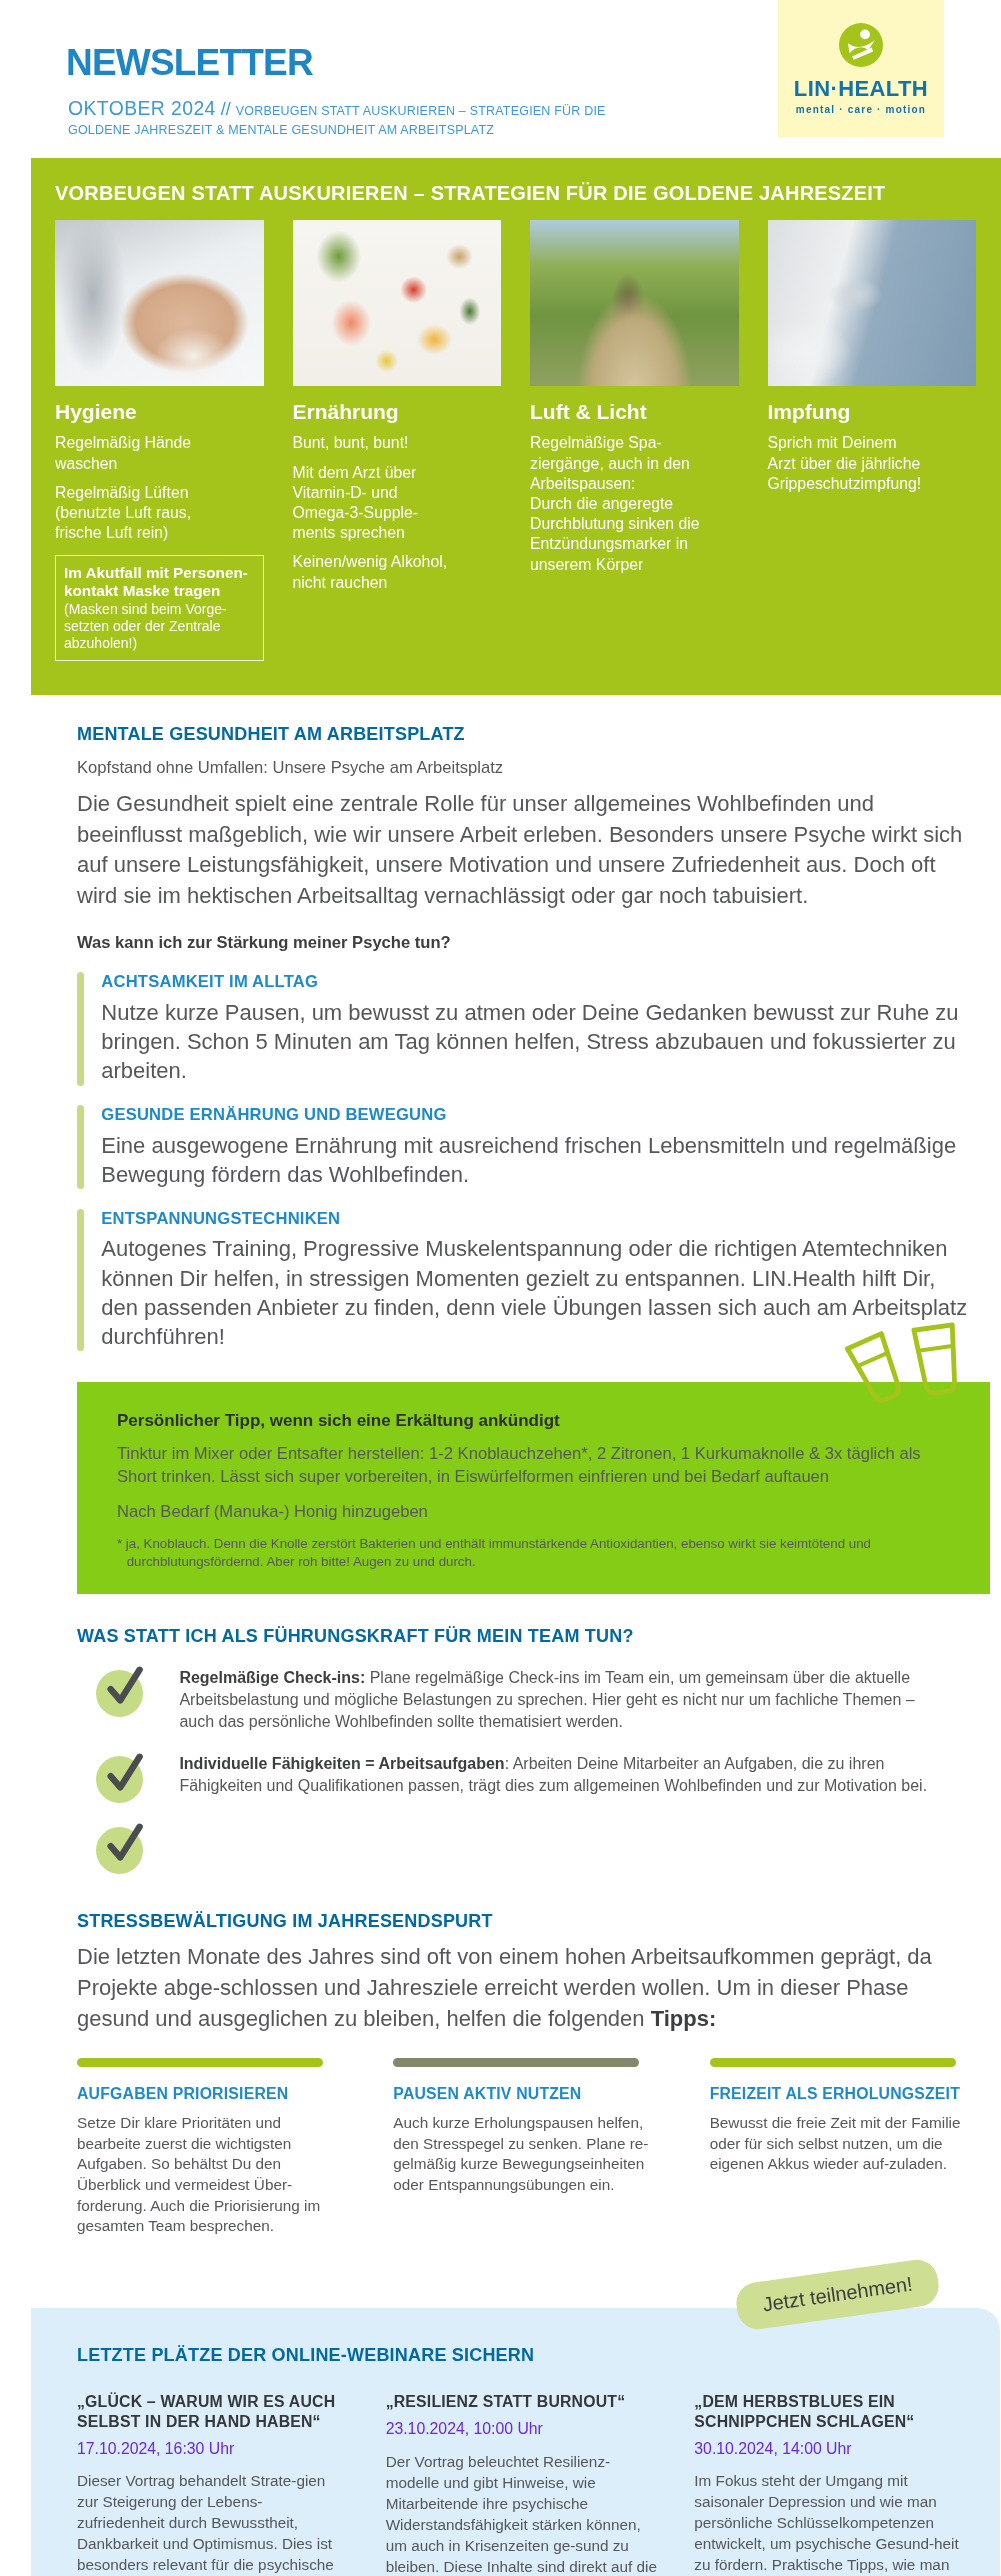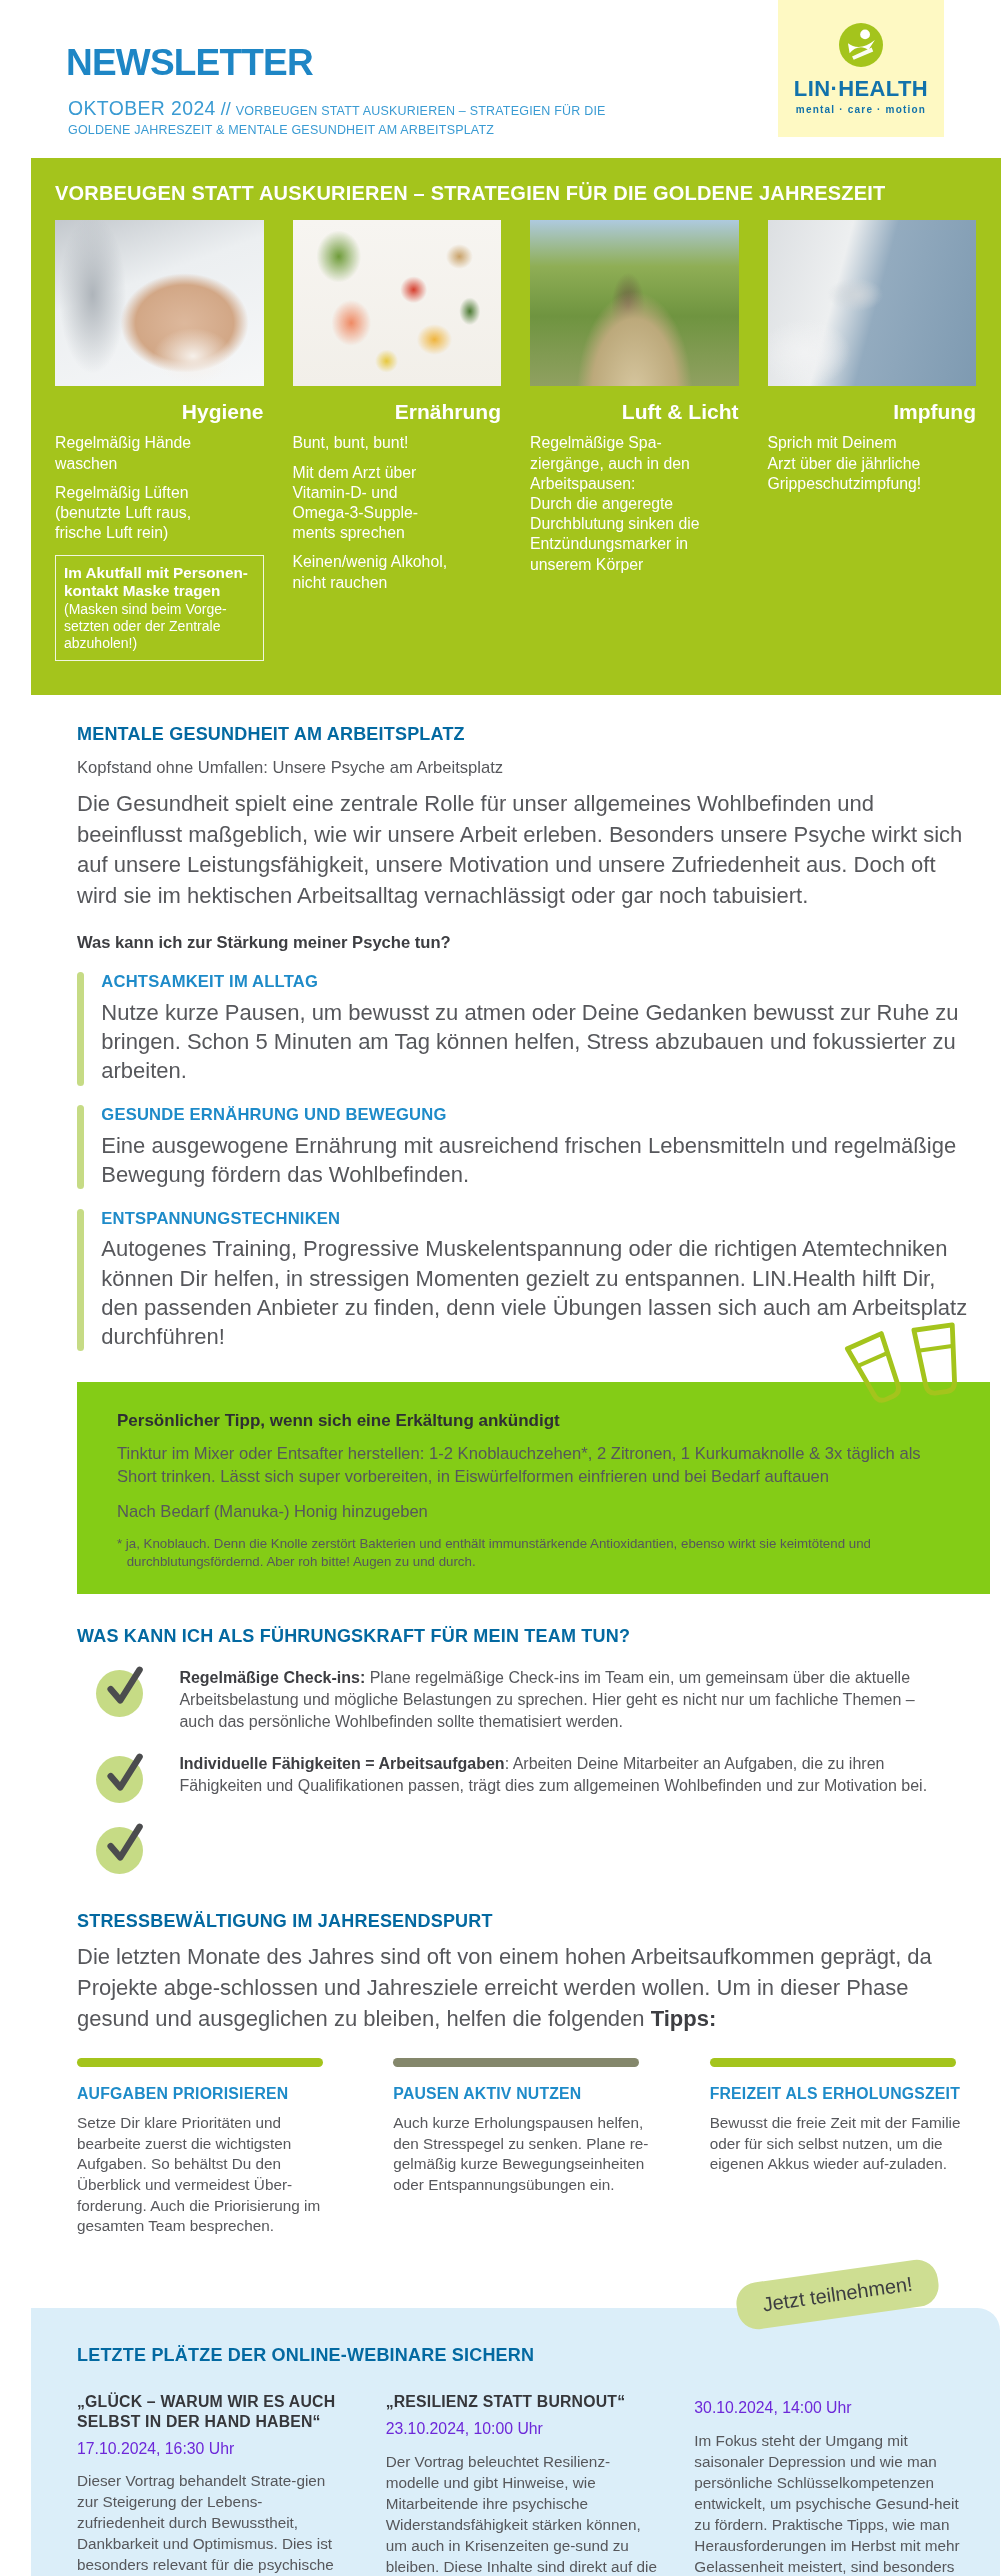--- a/index.html
+++ b/index.html
@@ -42,21 +42,21 @@
     radial-gradient(16px 21px at 85% 55%, #4c7a33 0%, rgba(76,122,51,0) 66%),
     linear-gradient(180deg, #f7f5f1 0%, #f2efe9 100%); }
   .photo-hike { background:
     radial-gradient(77px 137px at 50% 105%, #d7c7a0 0%, #bca97b 55%, rgba(188,169,123,0) 75%),
     radial-gradient(24px 48px at 47% 52%, #6b5a43 0%, rgba(107,90,67,0) 70%),
     linear-gradient(180deg, #aecadf 0%, #8fae55 28%, #6f9440 58%, #90a061 100%); }
   .photo-vaccine { background:
     radial-gradient(65px 48px at 18% 80%, #f1f2f3 0%, rgba(241,242,243,0) 70%),
     radial-gradient(40px 24px at 42% 45%, #cfd5da 0%, rgba(207,213,218,0) 70%),
     linear-gradient(105deg, #dcdfe2 0%, #edeff0 34%, #93abbf 52%, #7e9ab1 100%); }
-  .col-title { font-size:21px; font-weight:bold; margin:14.5px 0 4.8px 0;text-align:right; }
+  .col-title { font-size:21px; font-weight:bold; margin:14.5px 0 4.8px 0; }
   .col-text { font-size:15.8px; line-height:1.28; margin-top:9px; }
   .mask-box { border:1.2px solid rgba(255,255,255,0.85); padding:7.3px 8px; margin-top:12px; }
   .mask-bold { font-size:15.3px; font-weight:bold; line-height:1.22; }
   .mask-normal { font-size:14px; line-height:1.22; }
 
   
   .main { margin-left:77px; width:893px; }
   h2.sec { font-size:18px; font-weight:bold; color:#0369a1; letter-spacing:0.2px; }
   .mt-first { margin-top:29px; }
   .lead-line { margin-top:13.7px; font-size:16.6px; }
@@ -221,21 +221,21 @@
       </g>
     </svg>
   </span>
   <div class="tip-title">Persönlicher Tipp, wenn sich eine Erkältung ankündigt</div>
   <div class="tip-p">Tinktur im Mixer oder Entsafter herstellen: 1-2 Knoblauchzehen*, 2 Zitronen, 1 Kurkumaknolle  &amp; 3x täglich als Short trinken. Lässt sich super vorbereiten, in Eiswürfelformen einfrieren und bei Bedarf auftauen</div>
   <div class="tip-p">Nach Bedarf (Manuka-) Honig hinzugeben</div>
   <div class="tip-foot">* ja, Knoblauch. Denn die Knolle zerstört Bakterien und enthält immunstärkende Antioxidantien, ebenso wirkt sie keimtötend und durchblutungsfördernd. Aber roh bitte! Augen zu und durch.</div>
 </div>
 
 <div class="main">
-  <h2 class="sec" style="margin-top:32px;">WAS KANN ICH ALS FÜHRUNGSKRAFT FÜR MEIN TEAM TUN?</h2>
+  <h2 class="sec" style="margin-top:32px;">WAS STATT ICH ALS FÜHRUNGSKRAFT FÜR MEIN TEAM TUN?</h2>
 
   <div class="lead-item">
     <div class="check-circle">
       <svg width="45" height="45" viewBox="0 0 56 56">
           <path d="M12 30 L24 44 L48 6" stroke="#4b4c4e" stroke-width="8" fill="none" stroke-linecap="round" stroke-linejoin="round"></path>
         </svg>
     </div>
     <div class="lead-text"><b>Regelmäßige Check-ins:</b><span> Plane regelmäßige Check-ins im Team ein, um gemeinsam über die aktuelle Arbeitsbelastung und mögliche Belastungen zu sprechen. Hier geht es nicht nur um fachliche Themen – auch das persönliche Wohlbefinden sollte thematisiert werden.</span></div>
   </div>
 
@@ -292,20 +292,21 @@
         <div class="webinar-text">Dieser Vortrag behandelt Strate-gien zur Steigerung der Lebens-zufriedenheit durch Bewusstheit, Dankbarkeit und Optimismus. Dies ist besonders relevant für die psychische Gesundheit &amp; hilft Mitarbeitenden, eine positive Grund-einstellung zu entwickeln.</div>
       </div>
 
       <div>
         <div class="webinar-title">„RESILIENZ STATT BURNOUT“</div>
         <div class="webinar-date">23.10.2024, 10:00 Uhr</div>
         <div class="webinar-text">Der Vortrag beleuchtet Resilienz-modelle und gibt Hinweise, wie Mitarbeitende ihre psychische Widerstandsfähigkeit stärken können, um auch in Krisenzeiten ge-sund zu bleiben. Diese Inhalte sind direkt auf die Stärkung der mentalen Gesundheit ausgerichtet.</div>
       </div>
 
       <div>
+        <div class="webinar-title">„DEM HERBSTBLUES EIN SCHNIPPCHEN SCHLAGEN“</div>
         <div class="webinar-date">30.10.2024, 14:00 Uhr</div>
         <div class="webinar-text">Im Fokus steht der Umgang mit saisonaler Depression und wie man persönliche Schlüsselkompetenzen entwickelt, um psychische Gesund-heit zu fördern. Praktische Tipps, wie man Herausforderungen im Herbst mit mehr Gelassenheit meistert, sind besonders wertvoll.</div>
       </div>
     </div>
   </div>
 </div>
 
 <div class="footer-box">
   <div class="footer-line1">Lass uns gemeinsam für ein gesundes Arbeitsumfeld sorgen!</div>
 

